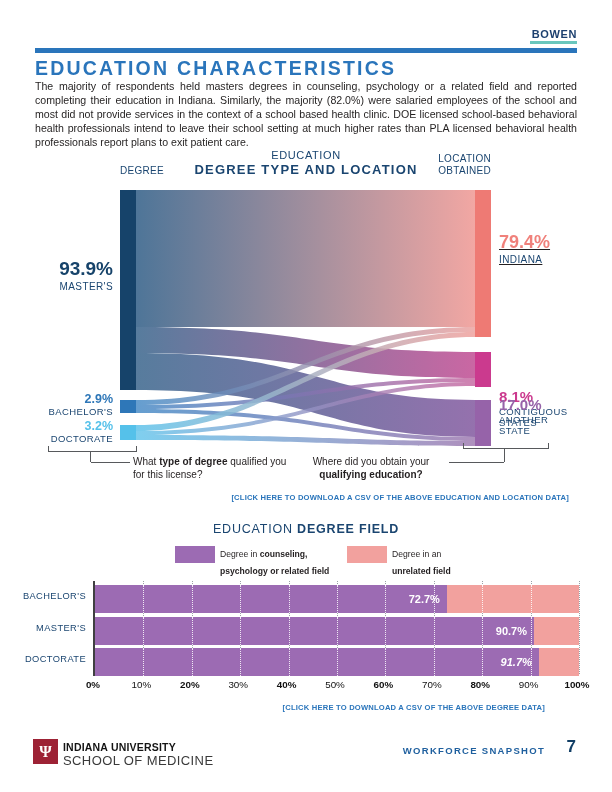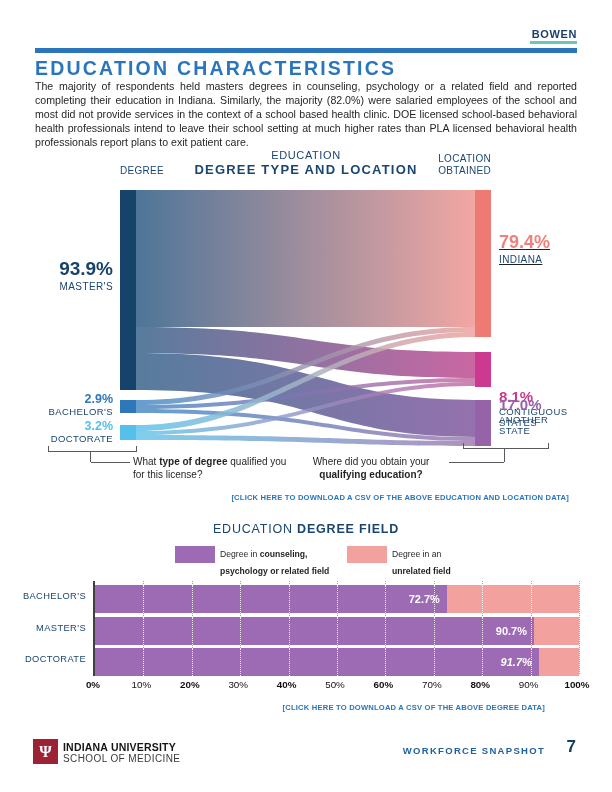--- a/index.html
+++ b/index.html
@@ -81,21 +81,21 @@
   .catlab{position:absolute;left:0;width:86px;text-align:right;font-size:9.3px;color:#1a4570;
           letter-spacing:.4px;line-height:22px;}
   .ticks{left:0;top:679px;width:612px;height:14px;}
   .tick{position:absolute;width:44px;text-align:center;font-size:9.8px;color:#111;}
   .tick.bold{font-weight:800;}
 
   
   .logo-box{left:33px;top:739px;width:25px;height:25px;background:#9d2235;display:flex;align-items:center;justify-content:center;}
   .logo-glyph{color:#fff;font-family:"Liberation Serif","DejaVu Serif",serif;font-size:16px;font-weight:700;line-height:1;}
   .footer-univ{left:63px;top:741px;font-size:10.5px;font-weight:800;color:#141414;letter-spacing:.2px;}
-  .footer-school{left:63px;top:753px;font-size:10px;color:#3a3a3a;letter-spacing:.4px;}
+  .footer-school{left:63px;top:753px;font-size:13px;color:#3a3a3a;letter-spacing:.4px;}
   .footer-report{right:67px;top:745px;font-size:9.5px;font-weight:800;color:#1e5f9e;letter-spacing:1.3px;}
   .footer-page{right:36px;top:737px;font-size:17px;font-weight:800;color:#123f66;}
 </style>
 </head>
 <body>
 
 <div class="page">
 
   <div class="abs bowen">BOWEN</div>
   <div class="abs bowen-underline"></div>

